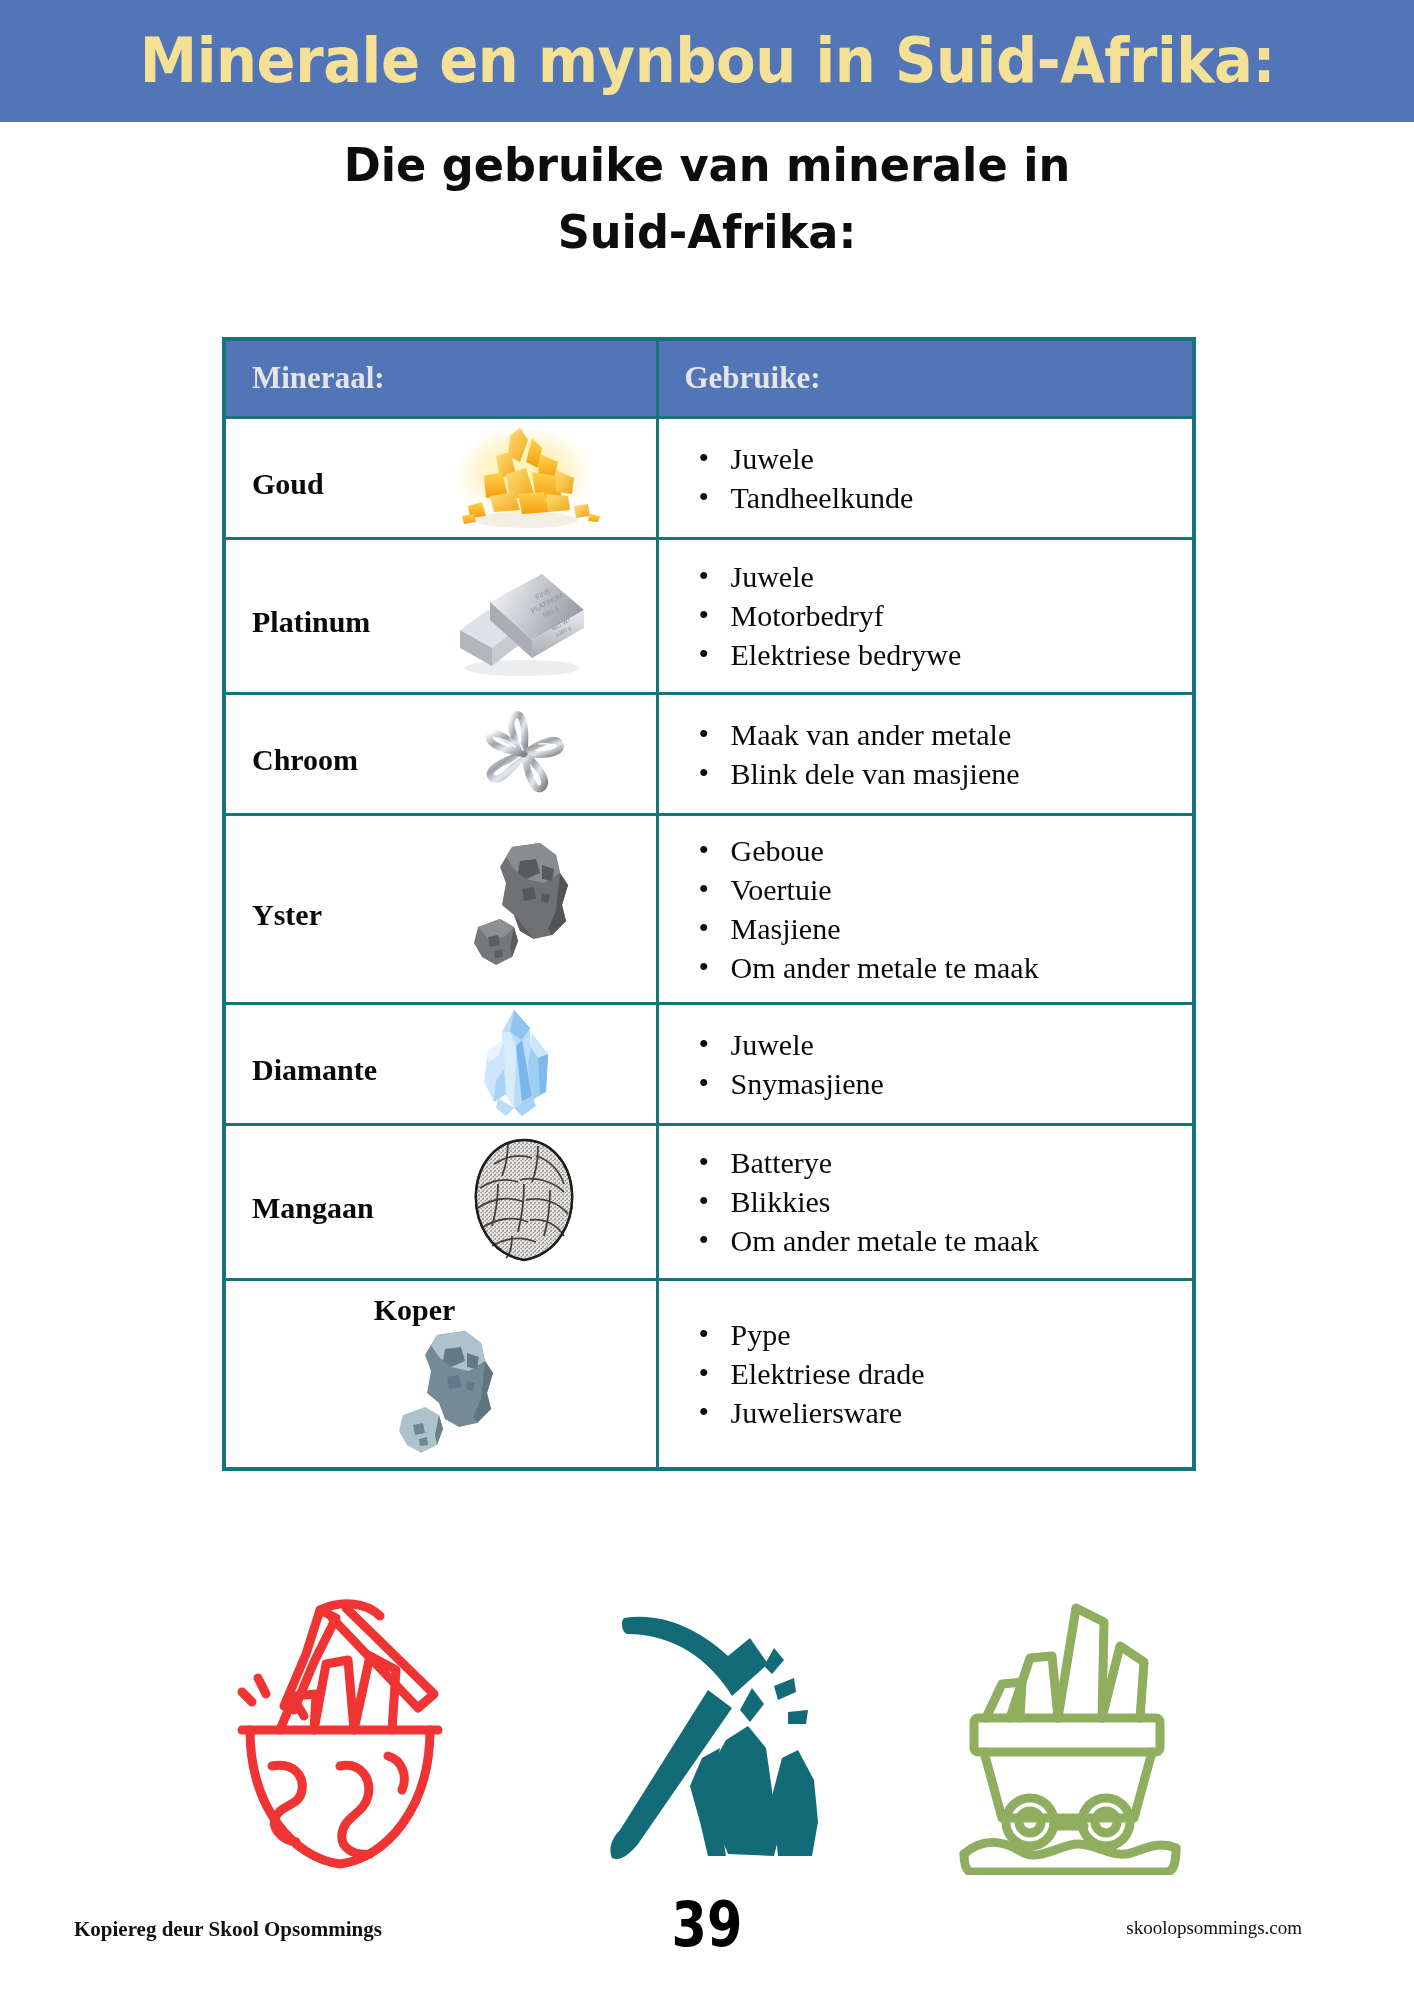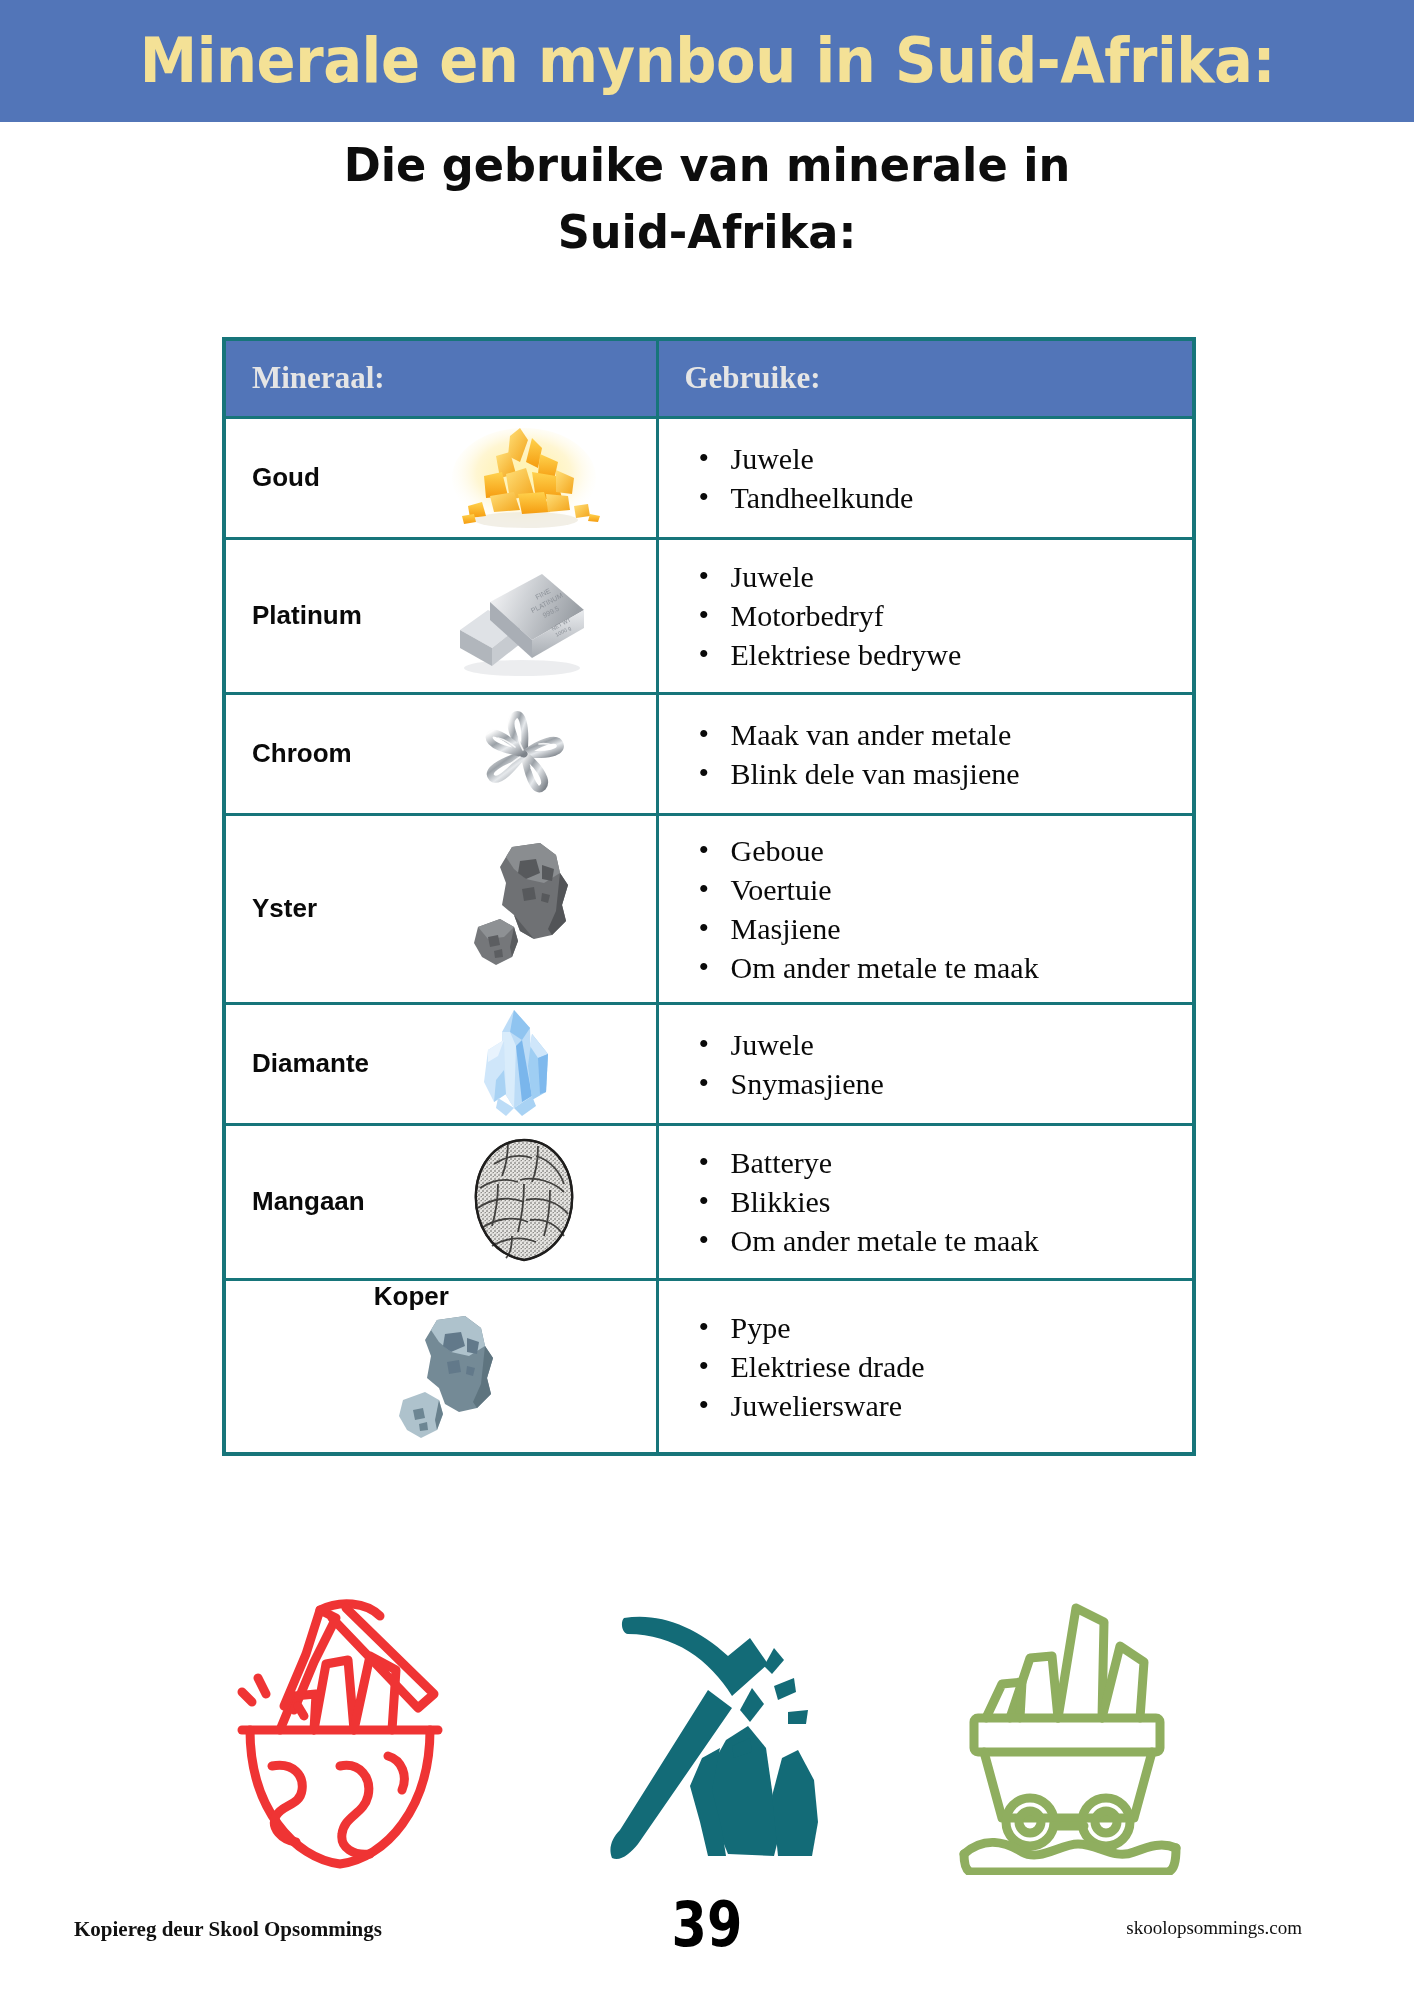--- a/index.html
+++ b/index.html
@@ -91,27 +91,28 @@
     position: relative;
     padding: 0 10px 0 26px;
     height: 100%;
   }
   .mineral-inner {
     display: flex;
     align-items: center;
     min-height: 120px;
   }
   .mineral-name {
-    font-family: Liberation Sans, sans-serif;
+    font-family: Liberation Serif, serif;
     font-weight: bold;
-    font-size: 26px;
+    font-size: 30px;
     color: #0a0a0a;
     white-space: nowrap;
     flex: 0 0 auto;
     width: 150px;
+    margin-top: 12px;
   }
   .mineral-art {
     flex: 1 1 auto;
     display: flex;
     align-items: center;
     justify-content: center;
     position: relative;
     height: 100%;
   }
   .art-svg { display: block; overflow: visible; }

